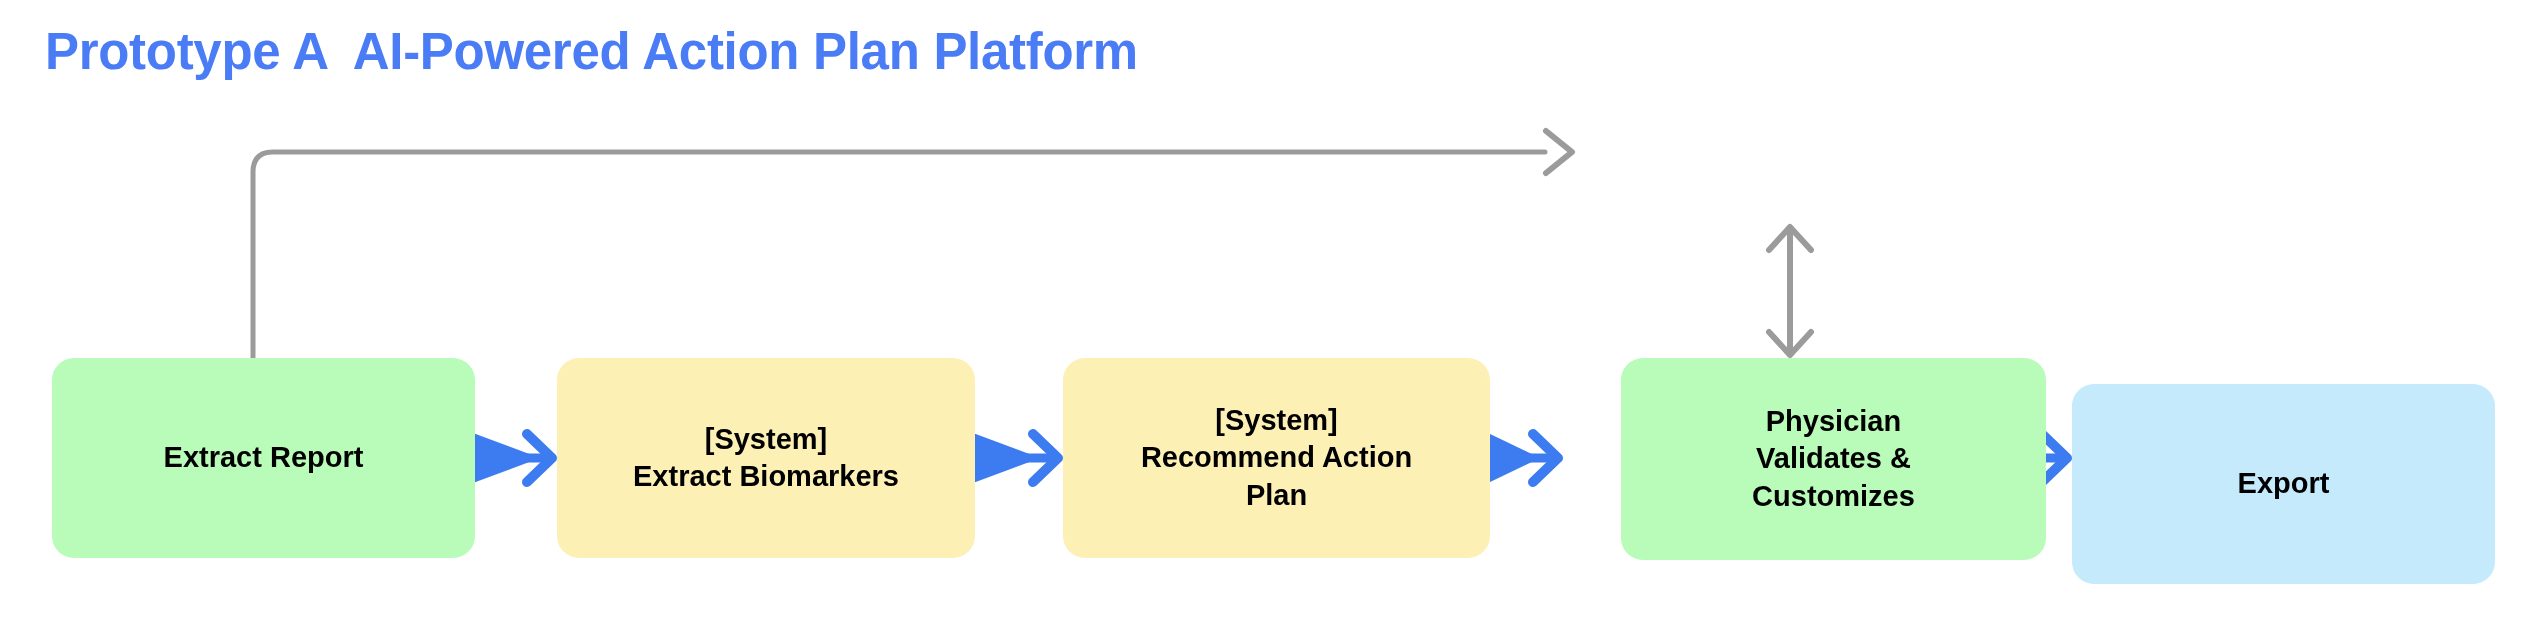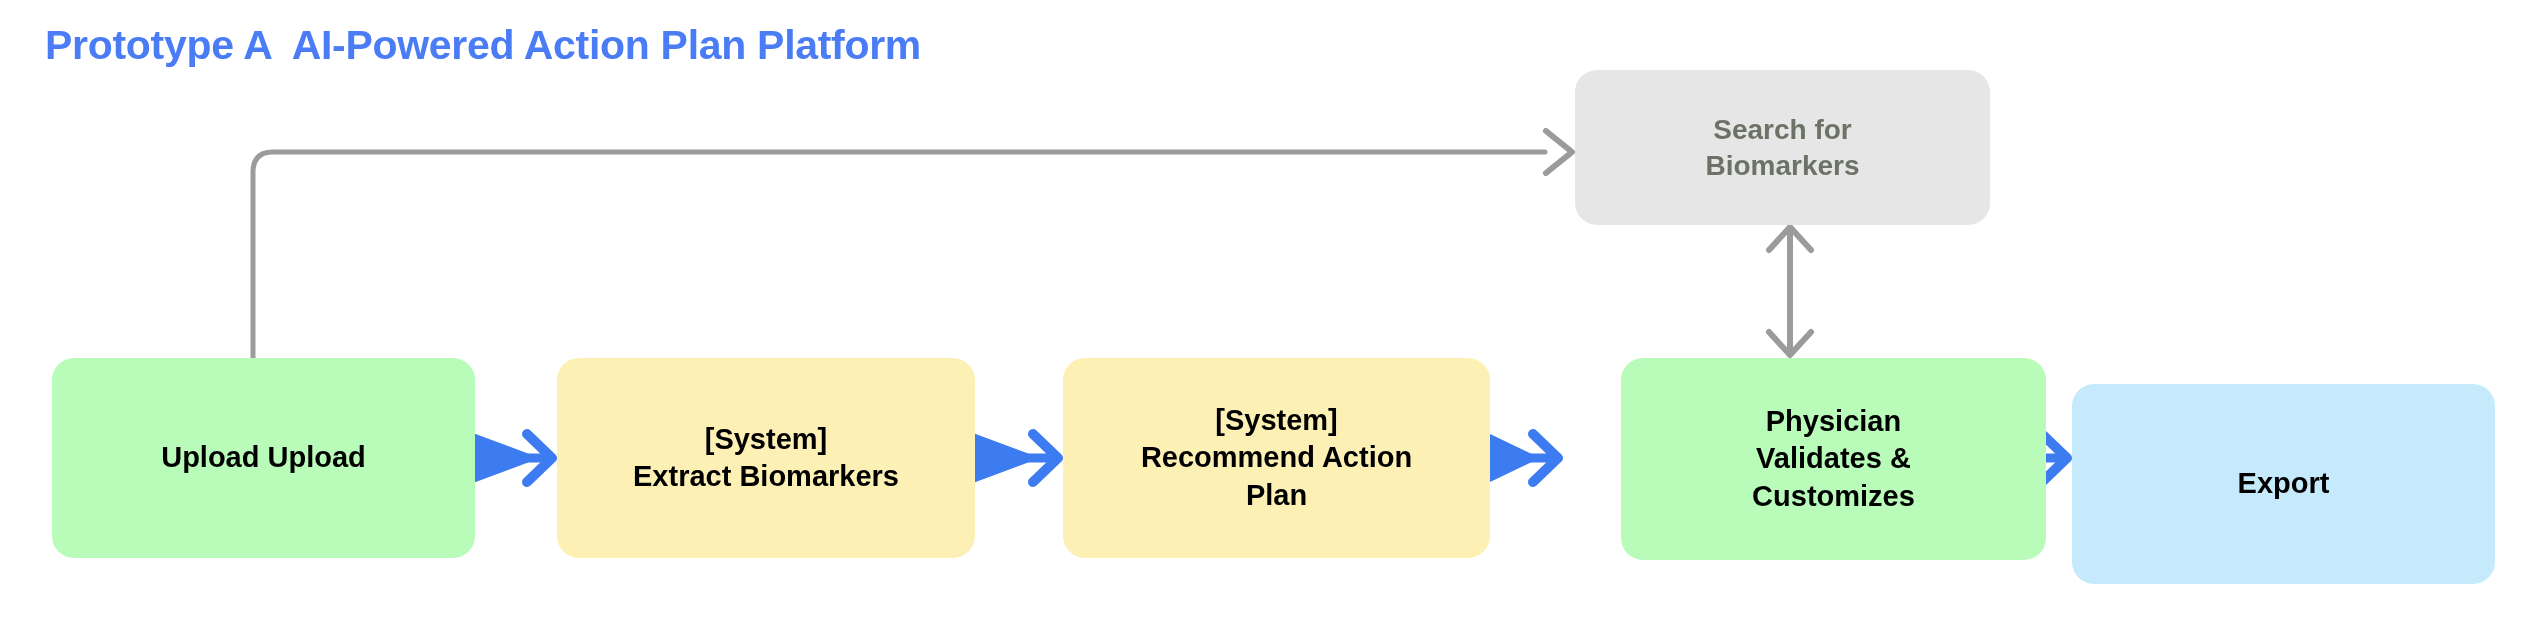--- a/index.html
+++ b/index.html
@@ -17,21 +17,21 @@
     height: 635px;
     background: #ffffff;
     overflow: hidden;
   }
 
   
   #diagram-title {
     position: absolute;
     left: 45px;
     top: 20px;
-    font-size: 41px;
+    font-size: 51px;
     font-weight: bold;
     letter-spacing: -0.3px;
     color: #4a7cf6;
     white-space: pre;
     line-height: 1.25;
   }
 
   
   .node {
     position: absolute;
@@ -123,27 +123,23 @@
       <path d="M 1533 434 L 1558 458 L 1533 482" fill="none" stroke="#3d7bf0" stroke-width="10" stroke-linecap="round" stroke-linejoin="round"></path>
     </g>
 
     <g>
       <polygon points="1988,433 2055,458 1988,483" fill="#3d7bf0"></polygon>
       <line x1="2025" y1="458" x2="2062" y2="458" stroke="#3d7bf0" stroke-width="9" stroke-linecap="butt"></line>
       <path d="M 2042 434 L 2067 458 L 2042 482" fill="none" stroke="#3d7bf0" stroke-width="10" stroke-linecap="round" stroke-linejoin="round"></path>
     </g>
   </svg>
 
-  <div class="node gray" id="node-search">
-    <span class="node-label">Search for
-Biomarkers</span>
-  </div>
 
   <div class="node green" id="node-upload">
-    <span class="node-label">Upload Upload</span>
+    <span class="node-label">Extract Report</span>
   </div>
 
   <div class="node yellow" id="node-extract">
     <span class="node-label">[System]
 Extract Biomarkers</span>
   </div>
 
   <div class="node yellow" id="node-recommend">
     <span class="node-label">[System]
 Recommend Action

